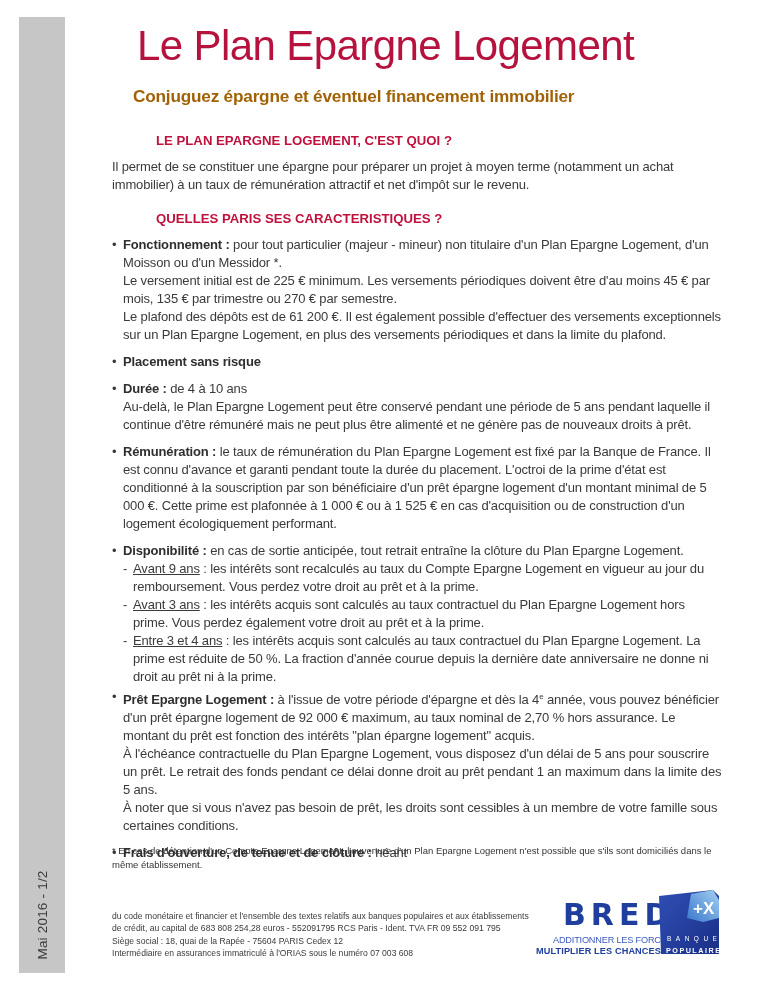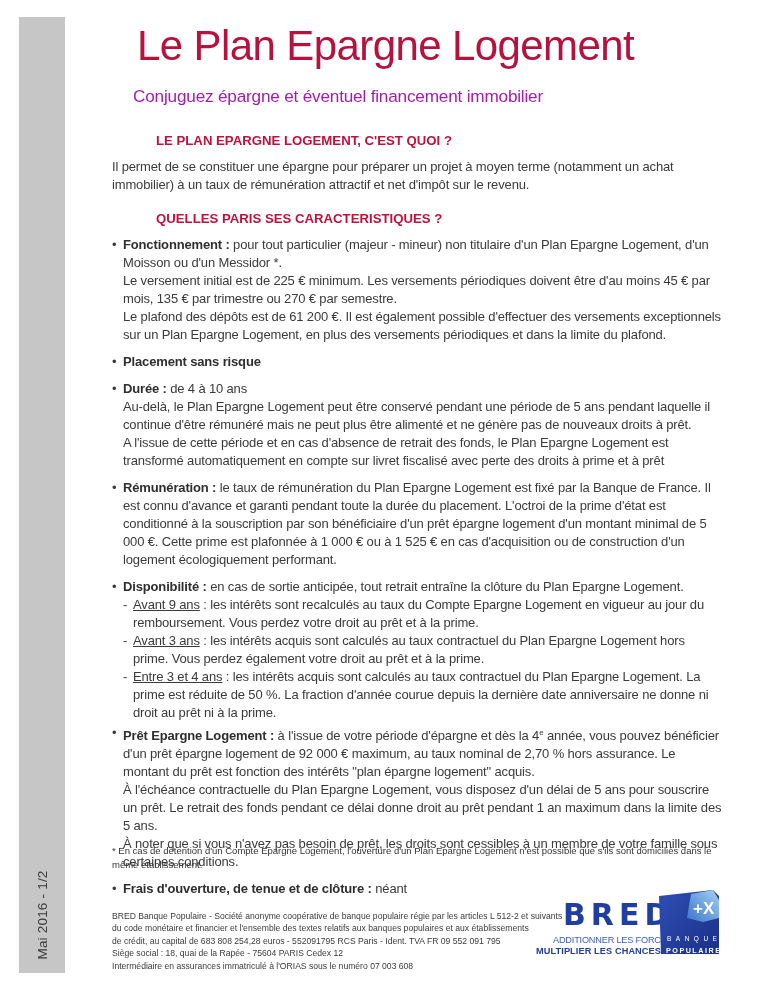--- a/index.html
+++ b/index.html
@@ -5,21 +5,21 @@
   html, body { margin: 0; padding: 0; background: #ffffff; }
   body { width: 768px; height: 994px; position: relative; overflow: hidden;
          font-family: "Liberation Sans", sans-serif; color: #3a3a3a; }
 
   .side-bar { position: absolute; left: 19px; top: 17px; width: 46px; height: 956px; background: #c6c6c6; }
   .side-date { position: absolute; left: 42px; top: 915px; transform: translate(-50%, -50%) rotate(-90deg);
                white-space: nowrap; font-size: 13.5px; color: #3a3a3a; letter-spacing: 0.2px; }
 
   .title { position: absolute; left: 137px; top: 22px; font-size: 42px; color: #b5123e;
            font-family: "Liberation Sans", sans-serif; font-weight: normal; letter-spacing: -0.6px; white-space: nowrap; margin: 0; }
-  .subtitle { position: absolute; left: 133px; top: 86px; font-size: 17.2px; font-weight: normal; color: #a21caf;
+  .subtitle { position: absolute; left: 133px; top: 86px; font-size: 17.2px; font-weight: bold; color: #a16207;
               white-space: nowrap; margin: 0; letter-spacing: -0.2px; }
 
   .content { position: absolute; left: 112px; top: 132px; width: 610px; font-size: 13px; line-height: 18px; letter-spacing: -0.15px; }
   .h2 { color: #c0113d; font-weight: bold; font-size: 13.2px; margin: 0 0 8px 0; letter-spacing: 0; padding-left: 44px; }
   .para { margin: 0 0 12px 0; }
   .bullet { position: relative; padding-left: 11px; margin: 0 0 9px 0; }
   .bullet::before { content: "•"; position: absolute; left: 0; top: 0; }
   .bullet b { color: #2e2e2e; }
   .sub { position: relative; padding-left: 10px; }
   .sub .dash { position: absolute; left: 0; }
@@ -59,21 +59,20 @@
     <div>Le plafond des dépôts est de 61 200 €. Il est également possible d'effectuer des versements exceptionnels sur un Plan Epargne Logement, en plus des versements périodiques et dans la limite du plafond.</div>
   </div>
 
   <div class="bullet">
     <b>Placement sans risque</b>
   </div>
 
   <div class="bullet">
     <b>Durée :</b><span> de 4 à 10 ans</span>
     <div>Au-delà, le Plan Epargne Logement peut être conservé pendant une période de 5 ans pendant laquelle il continue d'être rémunéré mais ne peut plus être alimenté et ne génère pas de nouveaux droits à prêt.</div>
-    <div>A l'issue de cette période et en cas d'absence de retrait des fonds, le Plan Epargne Logement est transformé automatiquement en compte sur livret fiscalisé avec perte des droits à prime et à prêt</div>
   </div>
 
   <div class="bullet">
     <b>Rémunération :</b><span> le taux de rémunération du Plan Epargne Logement est fixé par la Banque de France. Il est connu d'avance et garanti pendant toute la durée du placement. L'octroi de la prime d'état est conditionné à la souscription par son bénéficiaire d'un prêt épargne logement d'un montant minimal de 5 000 €. Cette prime est plafonnée à 1 000 € ou à 1 525 € en cas d'acquisition ou de construction d'un logement écologiquement performant.</span>
   </div>
 
   <div class="bullet" style="margin-bottom:2px;">
     <b>Disponibilité :</b><span> en cas de sortie anticipée, tout retrait entraîne la clôture du Plan Epargne Logement.</span>
     <div class="sub">
       <span class="dash">-</span><span class="u">Avant 9 ans</span><span> : les intérêts sont recalculés au taux du Compte Epargne Logement en vigueur au jour du remboursement. Vous perdez votre droit au prêt et à la prime.</span>
@@ -93,21 +92,20 @@
   </div>
 
   <div class="bullet">
     <b>Frais d'ouverture, de tenue et de clôture :</b><span> néant</span>
   </div>
 </div>
 
 <div class="footnote">* En cas de détention d'un Compte Epargne Logement, l'ouverture d'un Plan Epargne Logement n'est possible que s'ils sont domiciliés dans le même établissement.</div>
 
 <div class="legal">
-  <div>BRED Banque Populaire - Société anonyme coopérative de banque populaire régie par les articles L 512-2 et suivants</div>
   <div>du code monétaire et financier et l'ensemble des textes relatifs aux banques populaires et aux établissements</div>
   <div>de crédit, au capital de 683 808 254,28 euros - 552091795 RCS Paris - Ident. TVA FR 09 552 091 795</div>
   <div>Siège social : 18, quai de la Rapée - 75604 PARIS Cedex 12</div>
   <div>Intermédiaire en assurances immatriculé à l'ORIAS sous le numéro 07 003 608</div>
 </div>
 
 <div class="bred-logo">BRED</div>
 <div class="tag1">ADDITIONNER LES FORCES</div>
 <div class="tag2">MULTIPLIER LES CHANCES</div>
 

